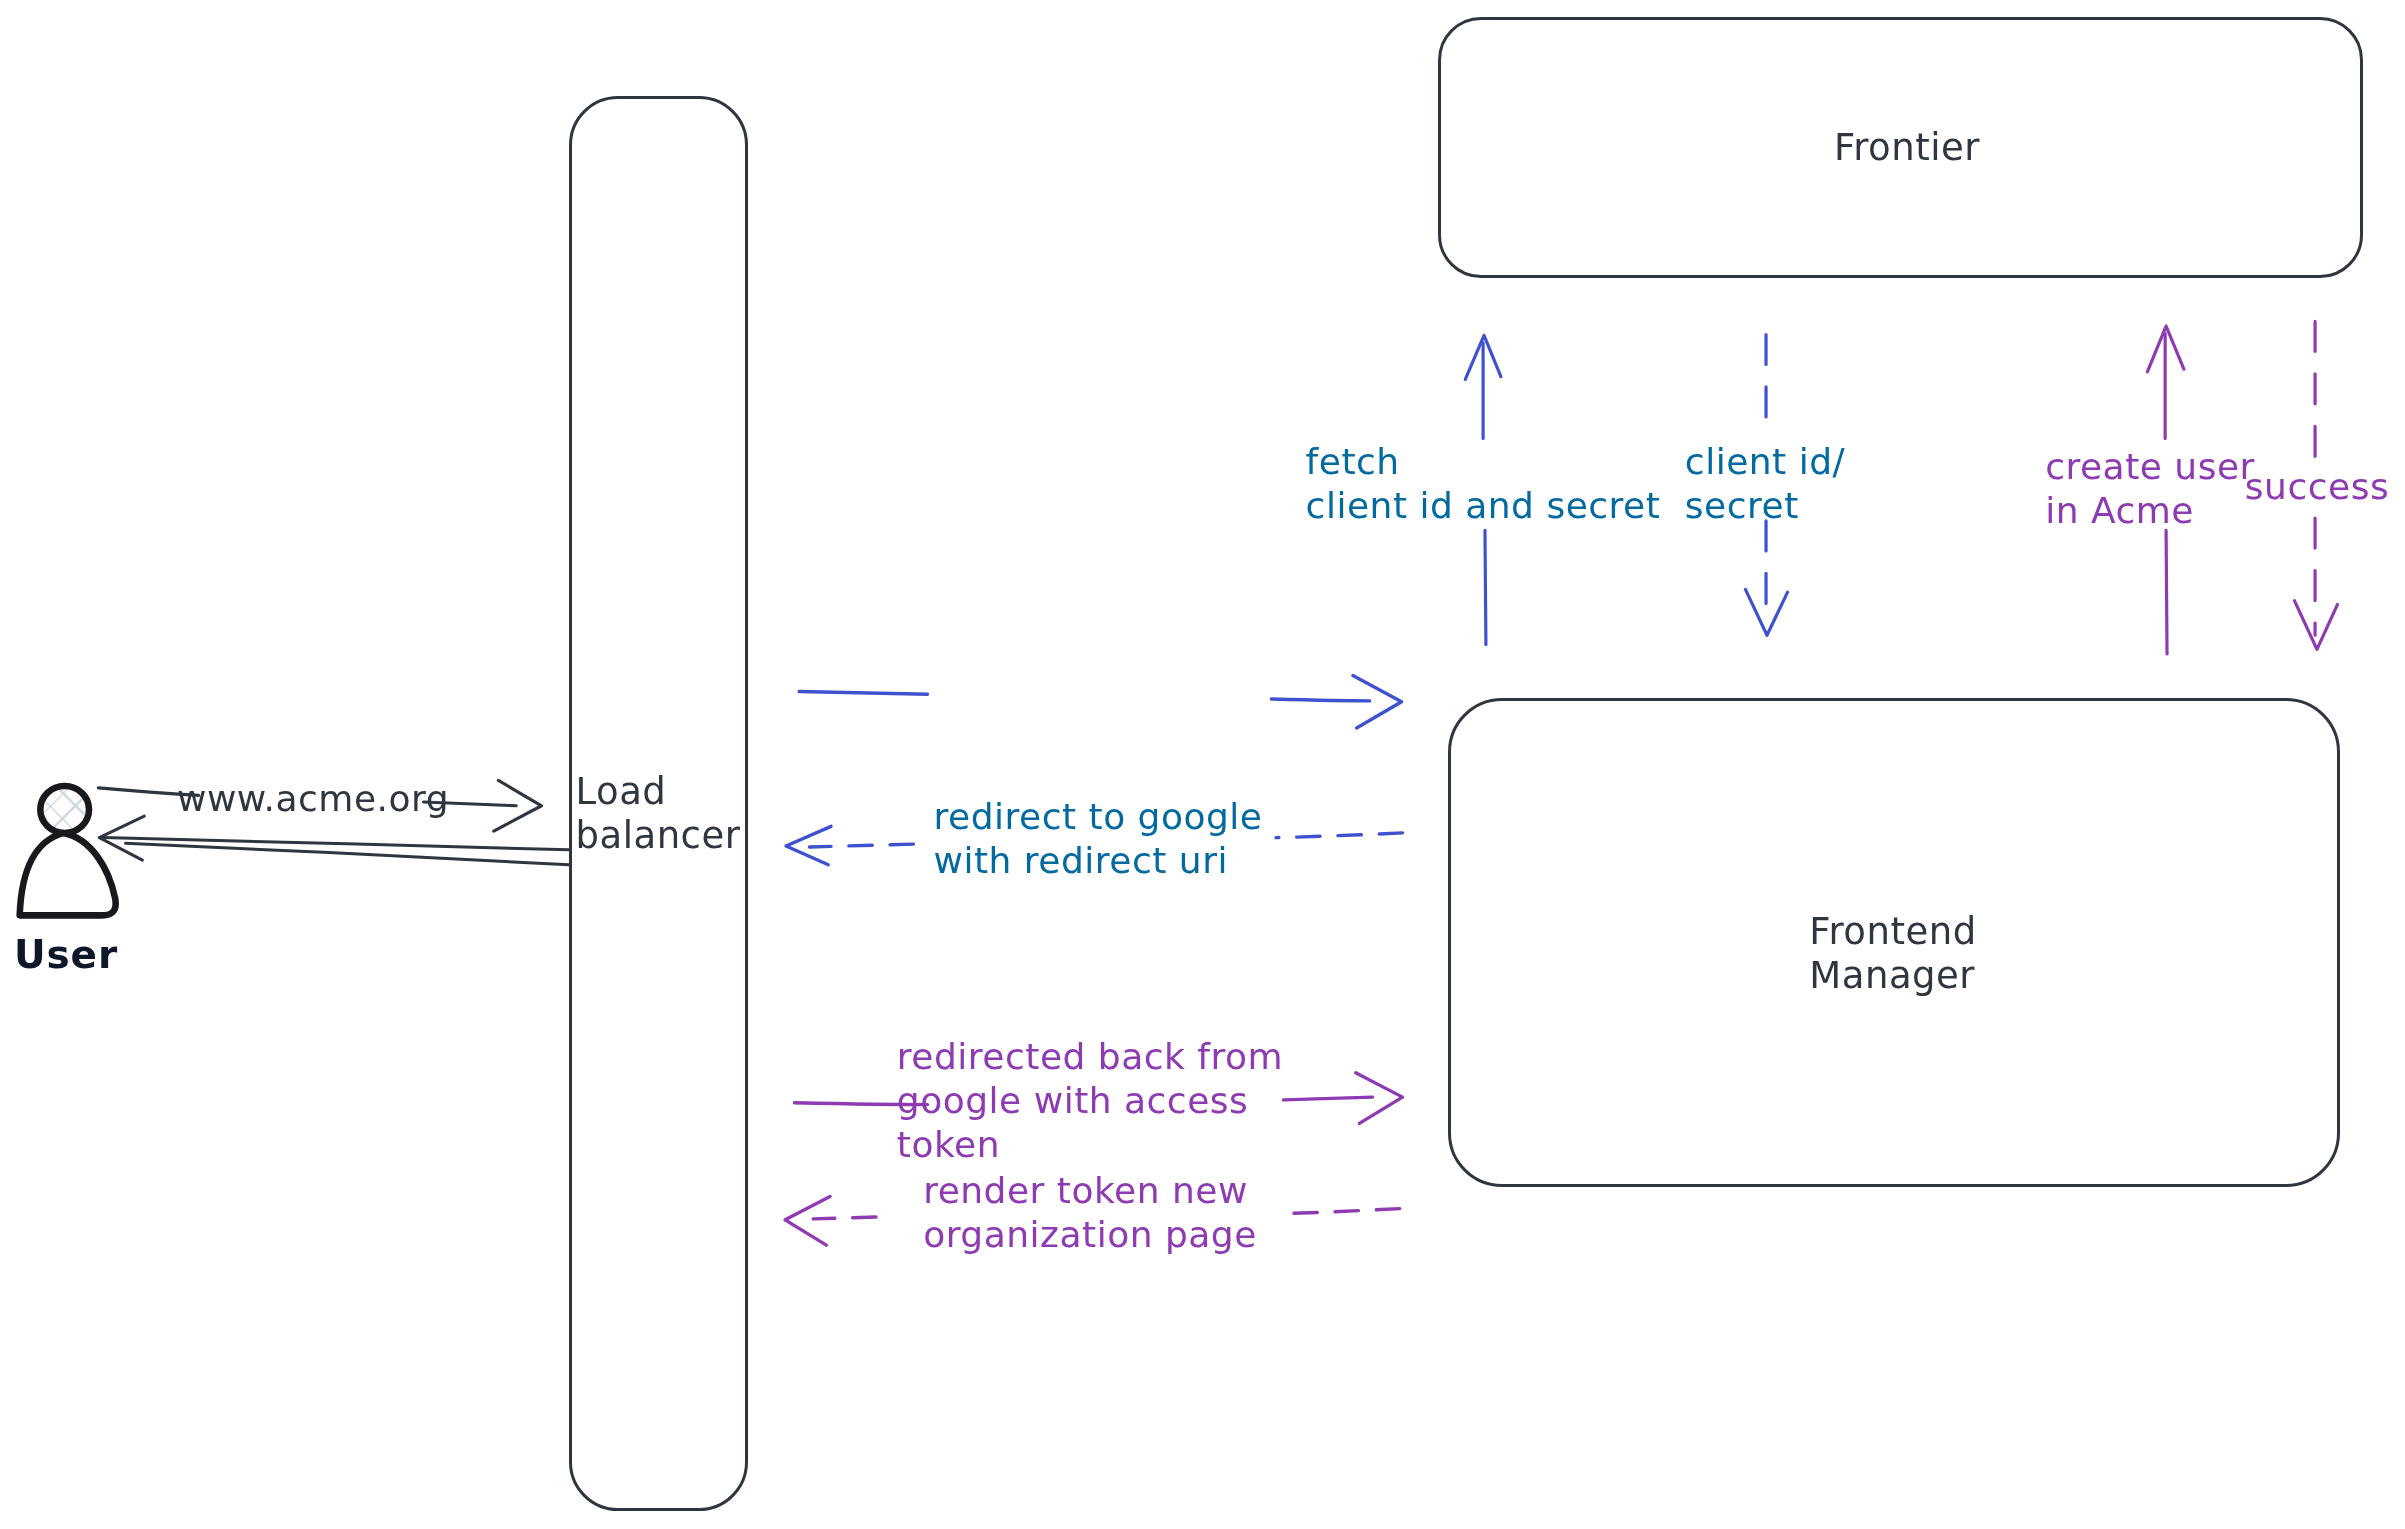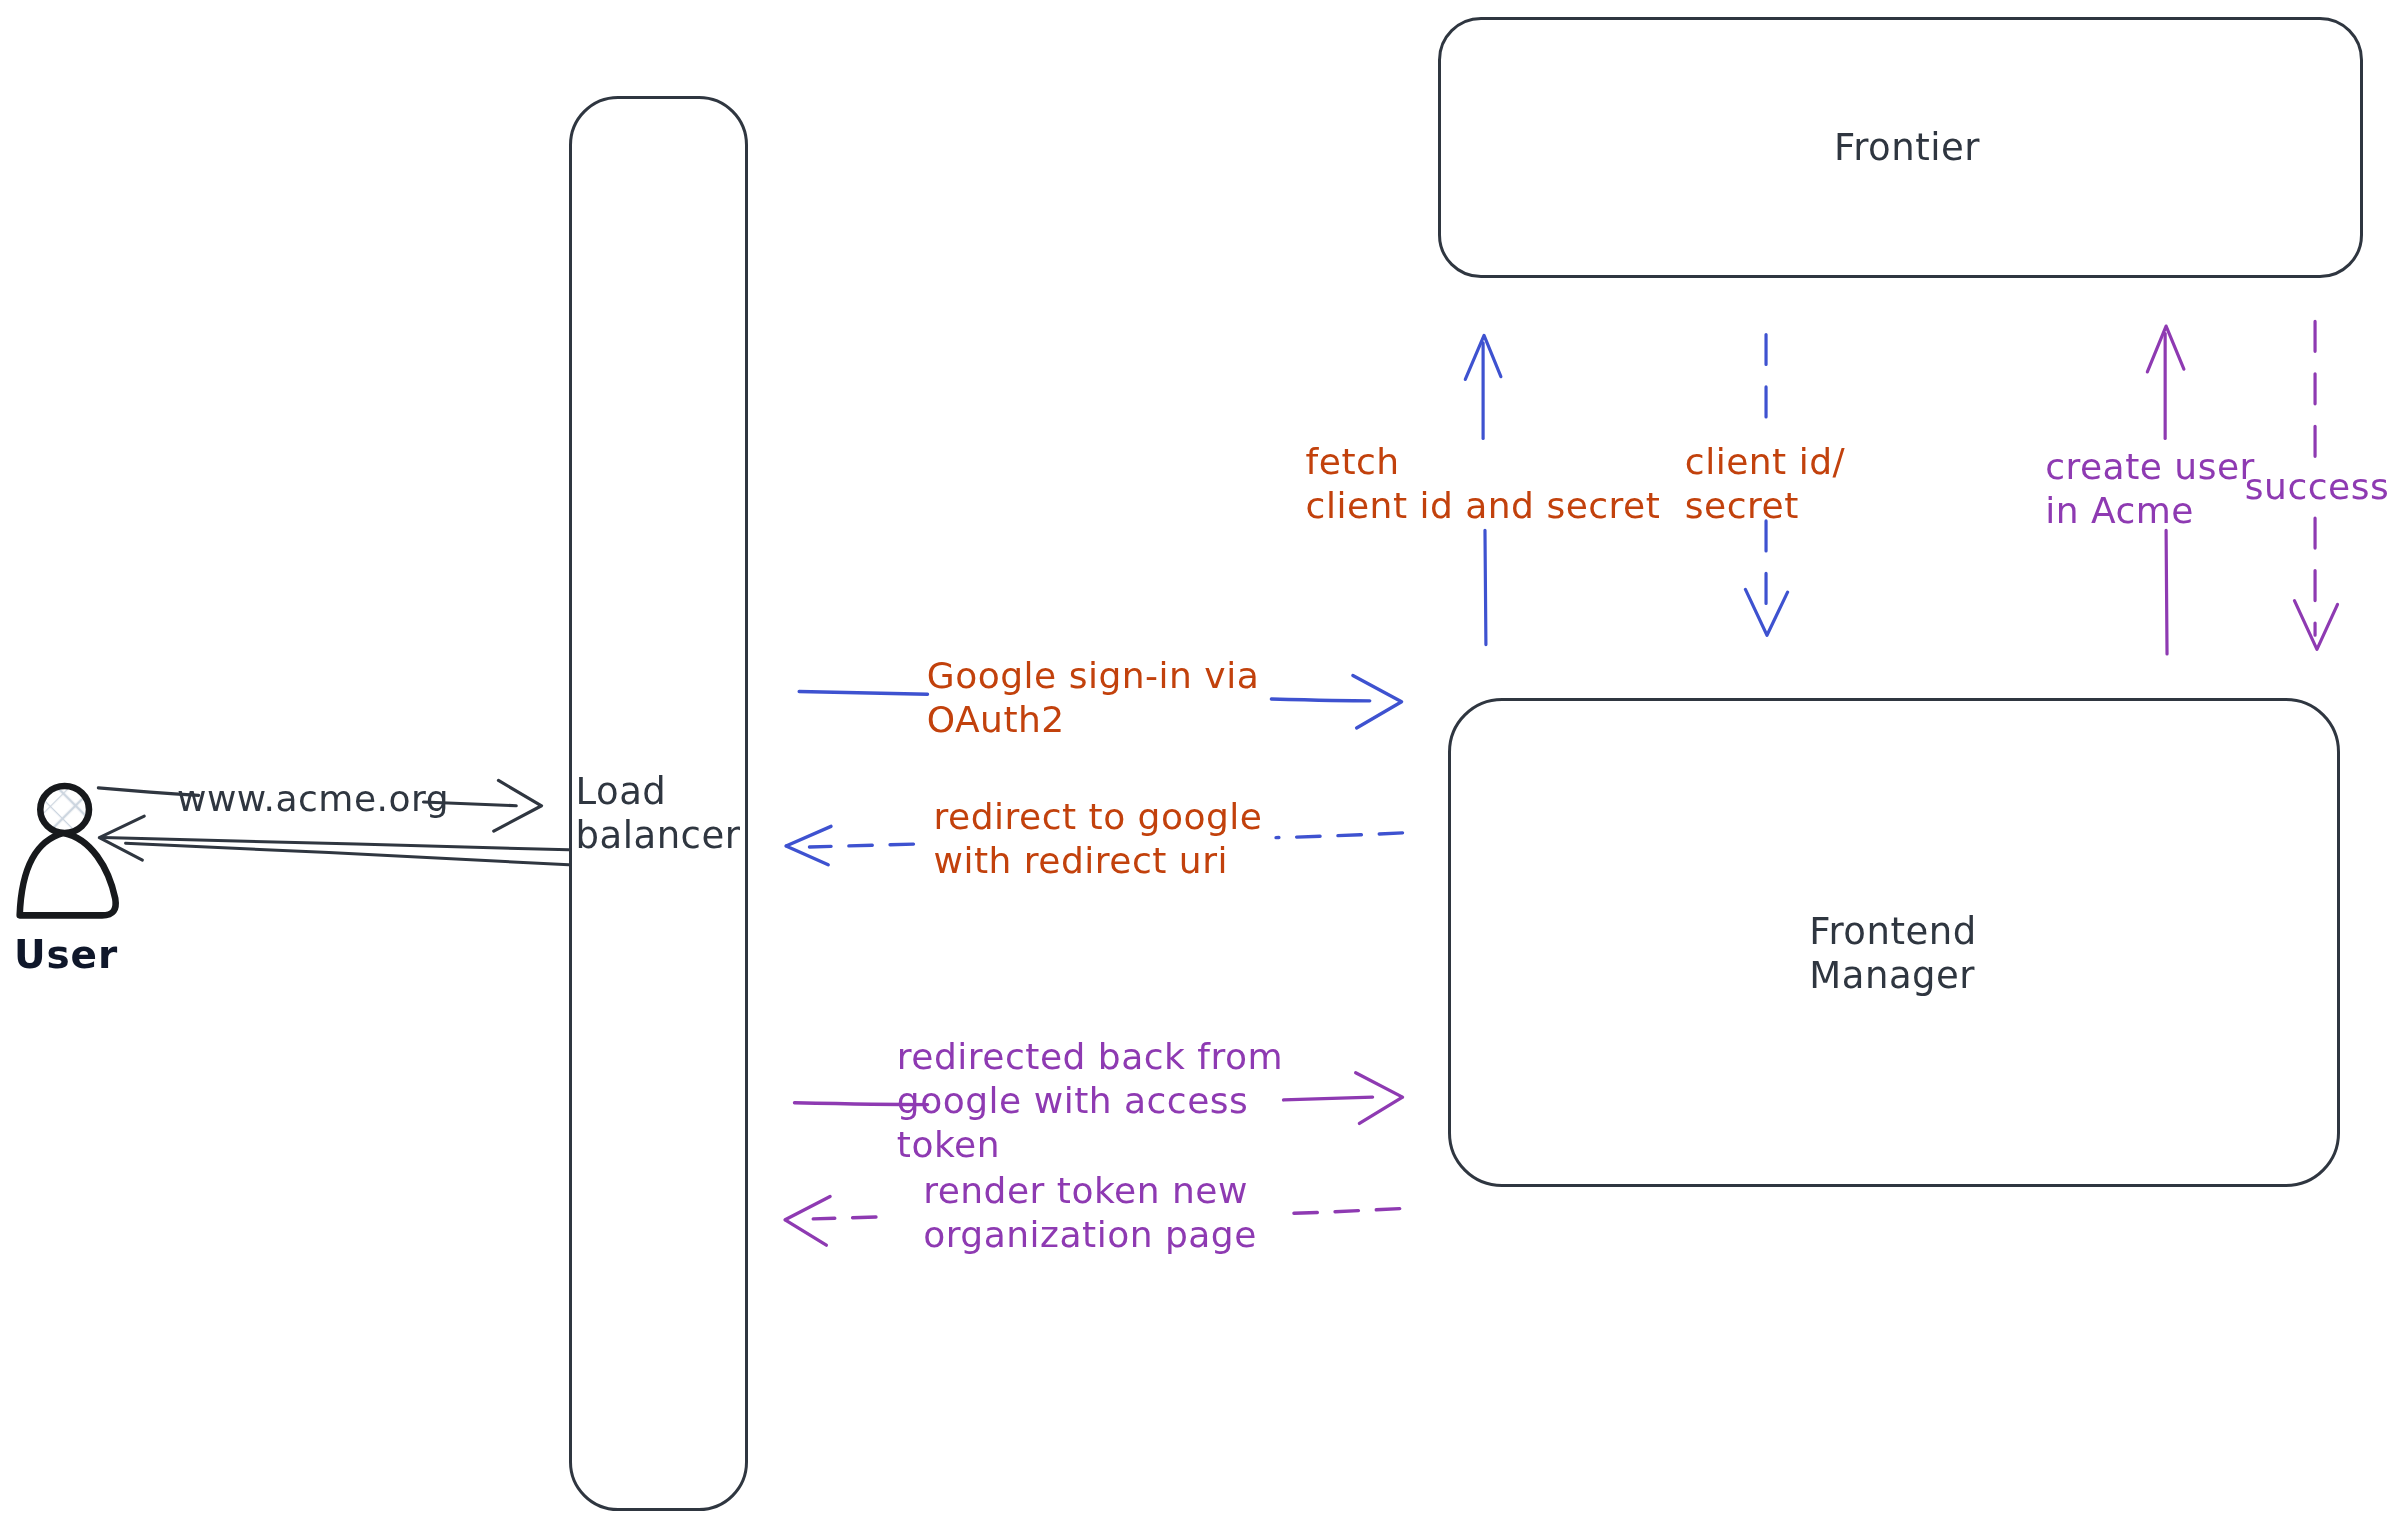--- a/index.html
+++ b/index.html
@@ -29,21 +29,21 @@
   .lbl {
     position: absolute;
     transform: translate(-50%, -50%);
     white-space: pre-line;
     font-size: 36px;
     line-height: 44px;
     color: #2f3640;
     letter-spacing: 0.5px;
   }
   .lbl.ink    { color: #2f3640; }
-  .lbl.blue   { color: #c2410c; }
+  .lbl.blue   { color: #0369a1; }
   .lbl.purple { color: #8e3ab2; }
   .lbl.node   { font-size: 37px; }
   .lbl.user-name { font-size: 39px; font-weight: bold; letter-spacing: 0.9px; color: #0f172a; }
   svg .stroke-ink    { stroke: #2f3640; }
   svg .stroke-blue   { stroke: #3e52d0; }
   svg .stroke-purple { stroke: #8e3ab2; }
   svg path { fill: none; stroke-linecap: round; stroke-linejoin: round; }
 </style>
 </head>
 <body>
@@ -130,22 +130,20 @@
   <div class="box fm"></div>
 
   <div class="lbl user-name" style="left:66px; top:955px;">User</div>
   <div class="lbl ink node" style="left:658px; top:814px;">Load
 balancer</div>
   <div class="lbl ink node" style="left:1907px; top:148px;">Frontier</div>
   <div class="lbl ink node" style="left:1893px; top:954px;">Frontend
 Manager</div>
 
   <div class="lbl ink" style="left:313px; top:799px;">www.acme.org</div>
-  <div class="lbl blue" style="left:1093px; top:698px;">Google sign-in via
-OAuth2</div>
   <div class="lbl blue" style="left:1098px; top:839px;">redirect to google
 with redirect uri</div>
   <div class="lbl purple" style="left:1090px; top:1101px;">redirected back from
 google with access
 token</div>
   <div class="lbl purple" style="left:1090px; top:1213px;">render token new
 organization page</div>
   <div class="lbl blue" style="left:1483px; top:484px;">fetch
 client id and secret</div>
   <div class="lbl blue" style="left:1765px; top:484px;">client id/

